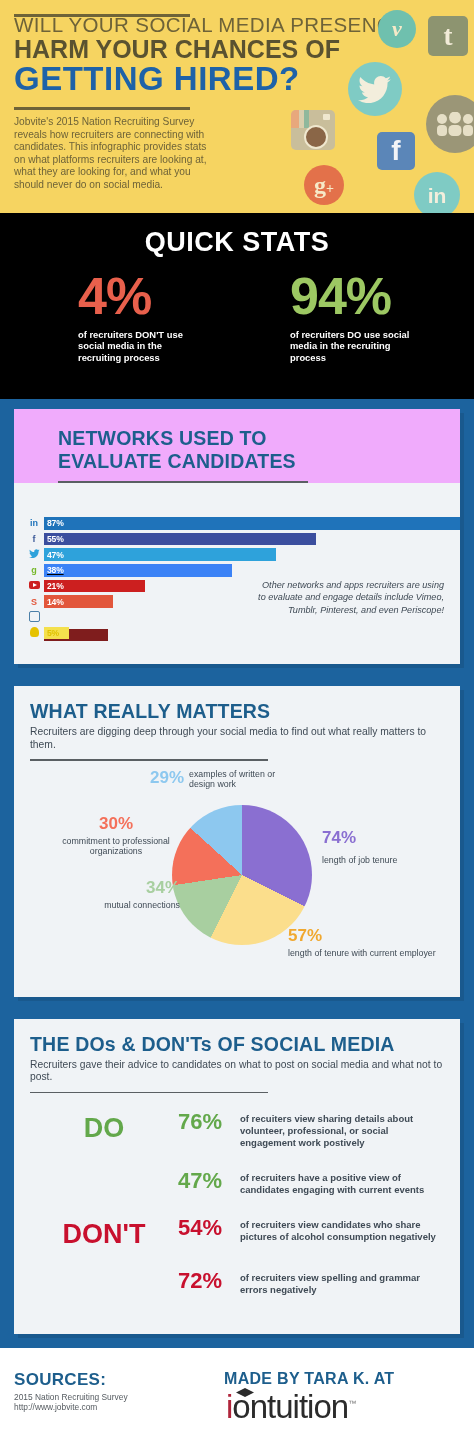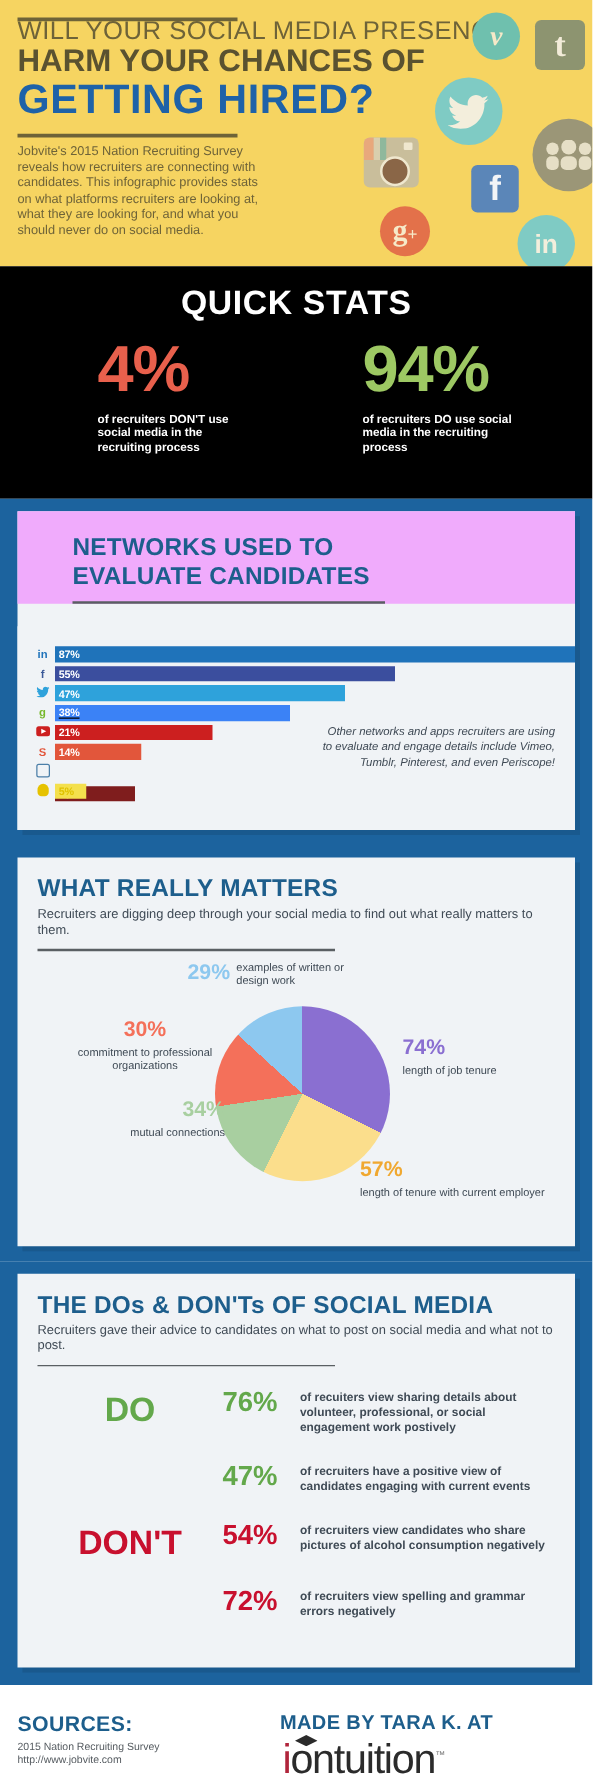--- a/index.html
+++ b/index.html
@@ -236,21 +236,21 @@
               </div>
             </div>
             <div class="bar-row">
               <div class="bar-ico" style="color: rgb(118, 184, 42);">g</div>
               <div class="bar" style="width: 187.816px; background: #3b82f6; text-decoration: underline;">
                 <span class="bar-val">38%</span>
               </div>
             </div>
             <div class="bar-row">
               <div class="bar-ico" style="color: rgb(204, 31, 31);"><span style="display:inline-block;width:11px;height:8px;background:#CC1F1F;border-radius:2px;position:relative;"><span style="position:absolute;left:4px;top:1.5px;width:0;height:0;border-left:4px solid #fff;border-top:2.5px solid transparent;border-bottom:2.5px solid transparent;"></span></span></div>
-              <div class="bar" style="width: 126px; background: rgb(204, 31, 31);">
+              <div class="bar" style="width: 101px; background: rgb(204, 31, 31);">
                 <span class="bar-val">21%</span>
               </div>
             </div>
             <div class="bar-row">
               <div class="bar-ico" style="color: rgb(226, 86, 59);">S</div>
               <div class="bar" style="width: 69.1954px; background: rgb(226, 86, 59);">
                 <span class="bar-val">14%</span>
               </div>
             </div>
             <div class="bar-row">
@@ -280,21 +280,21 @@
       <div class="pie-area">
         <div class="pie" id="pie" style="background: conic-gradient(rgb(138, 111, 209) 0deg, rgb(138, 111, 209) 116.47deg, rgb(251, 222, 140) 116.47deg, rgb(251, 222, 140) 206.47deg, rgb(168, 207, 160) 206.47deg, rgb(168, 207, 160) 261.53deg, rgb(244, 112, 90) 261.53deg, rgb(244, 112, 90) 312.35deg, rgb(141, 200, 239) 312.35deg, rgb(141, 200, 239) 360deg);"></div>
 
         <div class="pie-lbl" style="left:120px;top:2px;display:flex;gap:5px;align-items:flex-start;">
           <span class="pie-pct" style="color:#8DC8EF;">29%</span>
           <span class="pie-desc" style="width:92px;">examples of written or design work</span>
         </div>
 
         <div class="pie-lbl" style="left:292px;top:62px;">
           <span class="pie-pct" style="color:#8A6FD1;">74%</span>
-          <div class="pie-desc" style="width:130px;margin-top:3px;">length of job tenure</div>
+          <div class="pie-desc" style="width:130px;margin-top:8px;">length of job tenure</div>
         </div>
 
         <div class="pie-lbl" style="left:258px;top:160px;">
           <span class="pie-pct" style="color:#F0A830;">57%</span>
           <div class="pie-desc" style="width:180px;margin-top:3px;">length of tenure with current employer</div>
         </div>
 
         <div class="pie-lbl" style="left:38px;top:112px;text-align:right;width:112px;">
           <span class="pie-pct" style="color:#A8CFA0;">34%</span>
           <div class="pie-desc" style="margin-top:3px;">mutual connections</div>

